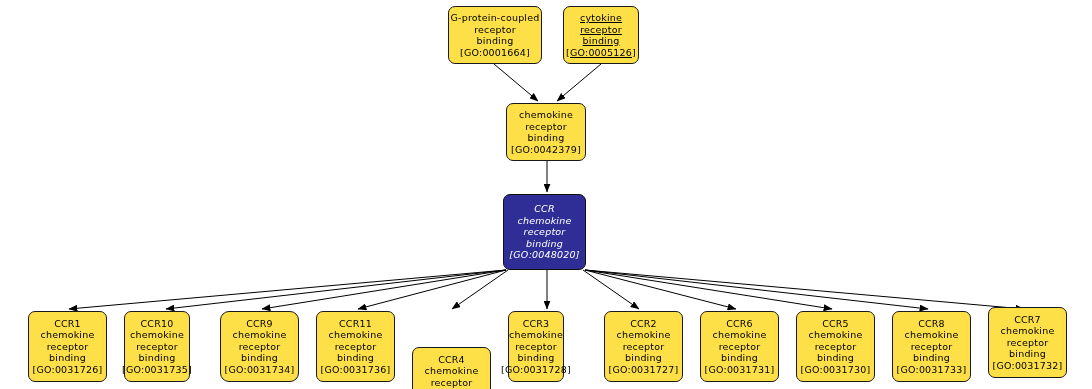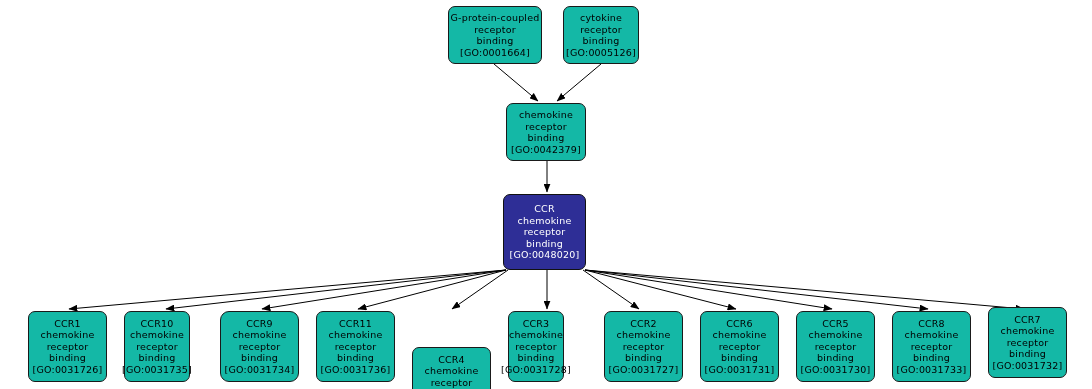--- a/index.html
+++ b/index.html
@@ -32,27 +32,28 @@
     flex-direction: column;
     align-items: center;
     justify-content: center;
     text-align: center;
     line-height: 11.5px;
     font-size: 9.5px;
     letter-spacing: 0.2px;
     z-index: 2;
   }
   .go-node.normal {
-    background: #14b8a6;
+    background: #fde047;
     color: #000000;
   }
   .go-node.focus {
     background: #2e2e96;
     color: #ffffff;
     border-color: #111111;
+    font-style: italic;
   }
   .go-node .go-line {
     display: block;
     white-space: nowrap;
   }
   .go-node .go-id {
     display: block;
     white-space: nowrap;
     text-align: center;
   }
@@ -86,21 +87,21 @@
       </g>
   </svg>
 
   <div id="node-group">
       <div class="go-node normal" style="left: 448px; top: 6px; width: 94px; height: 58px;">
         <span class="go-line">G-protein-coupled</span>
         <span class="go-line">receptor</span>
         <span class="go-line">binding</span>
         <span class="go-id">[GO:0001664]</span>
       </div>
-      <div class="go-node normal" style="left: 563px; top: 6px; width: 76px; height: 58px;">
+      <div class="go-node normal" style="left: 563px; top: 6px; width: 76px; height: 58px; text-decoration: underline;">
         <span class="go-line">cytokine</span>
         <span class="go-line">receptor</span>
         <span class="go-line">binding</span>
         <span class="go-id">[GO:0005126]</span>
       </div>
       <div class="go-node normal" style="left: 506px; top: 103px; width: 80px; height: 58px;">
         <span class="go-line">chemokine</span>
         <span class="go-line">receptor</span>
         <span class="go-line">binding</span>
         <span class="go-id">[GO:0042379]</span>

